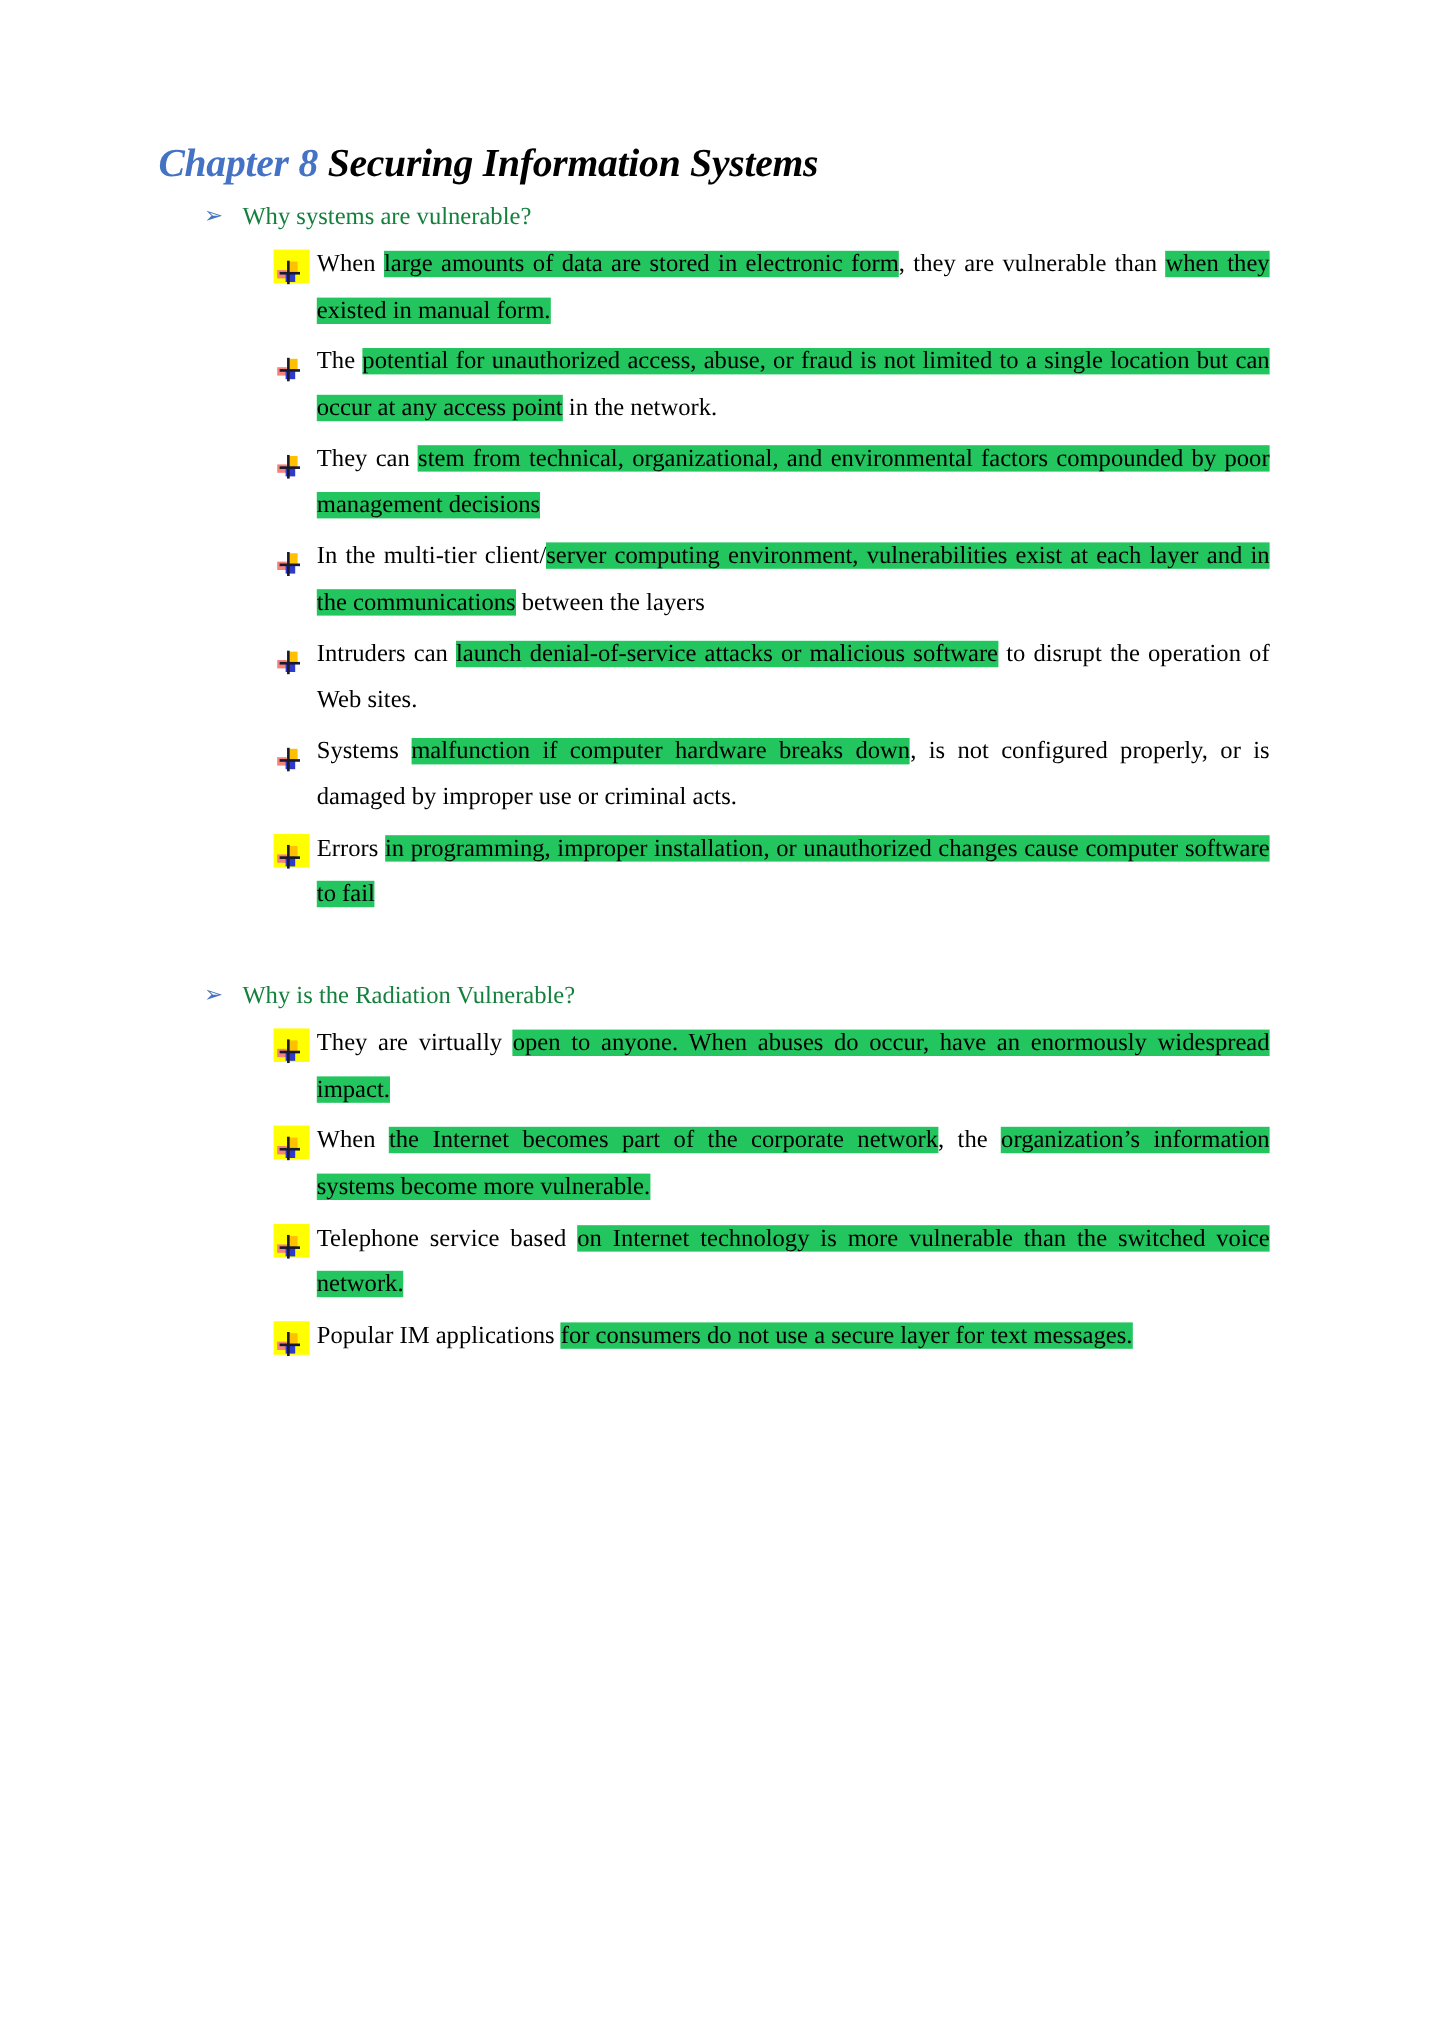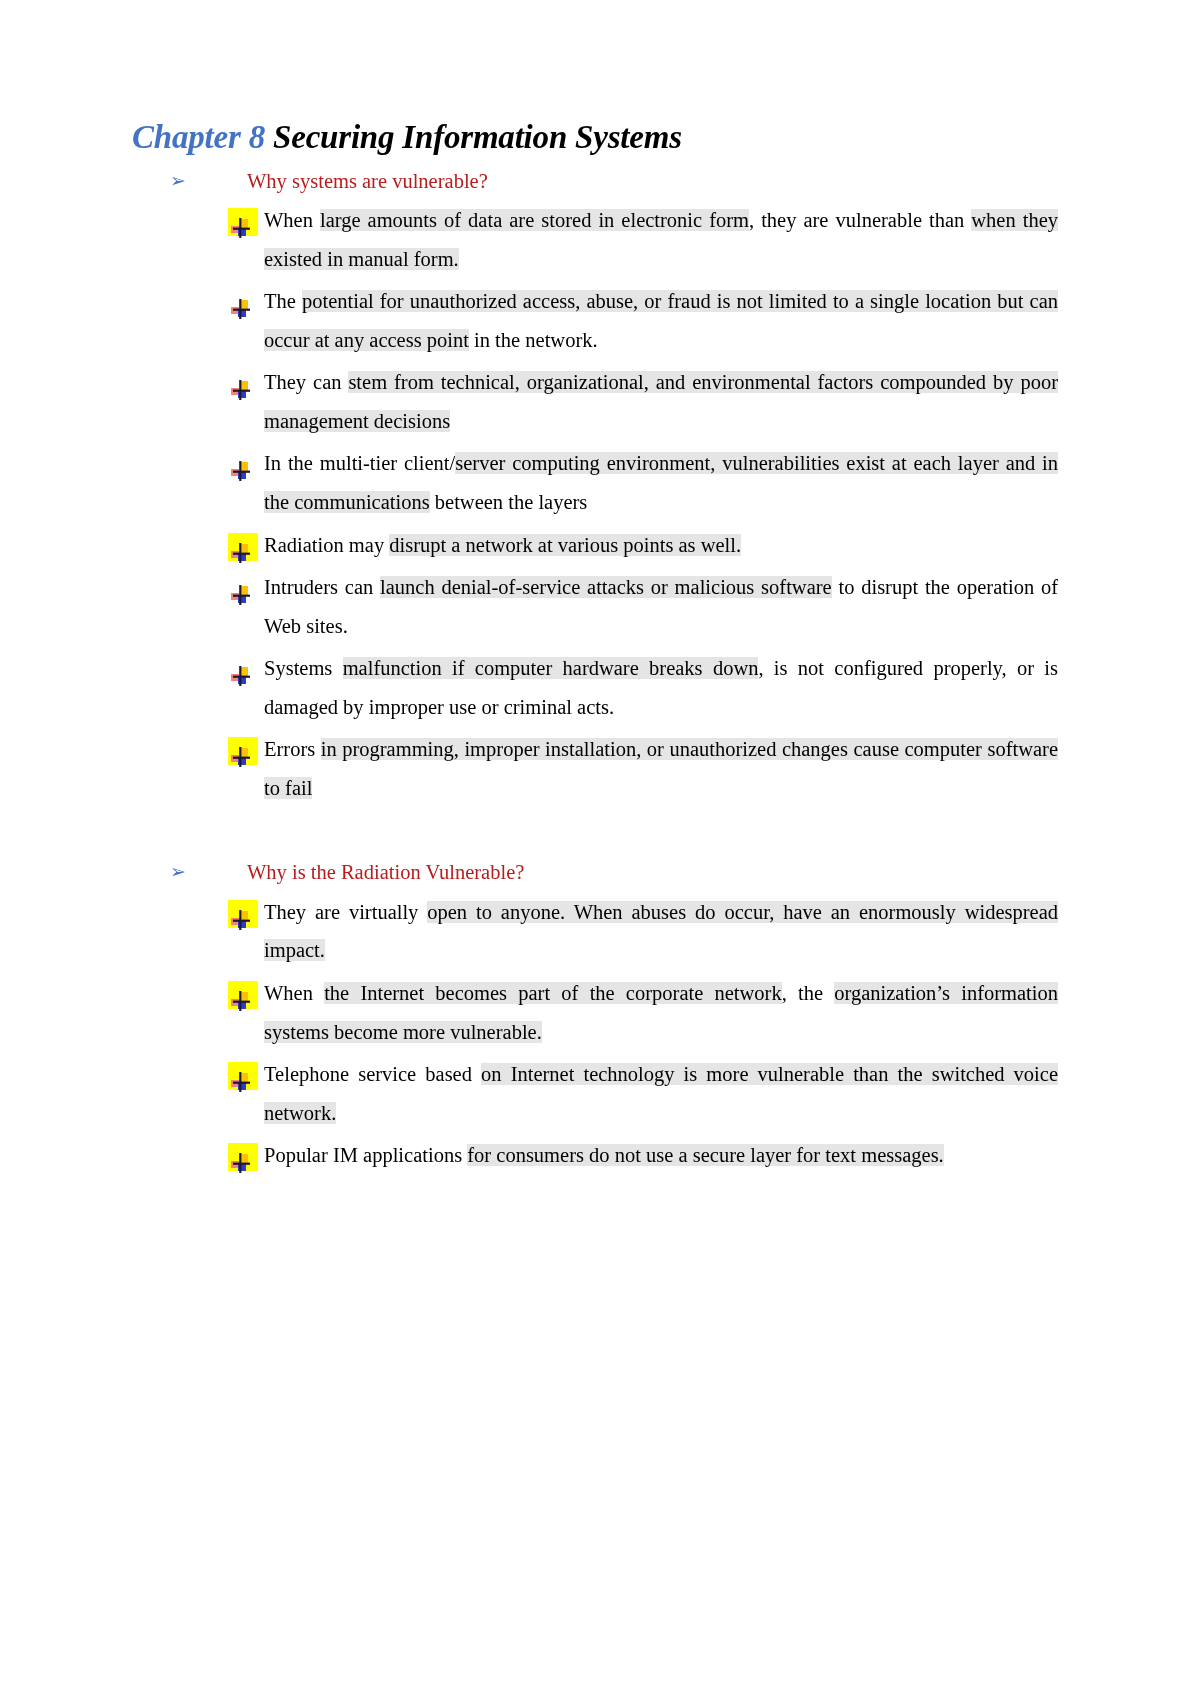--- a/index.html
+++ b/index.html
@@ -59,22 +59,21 @@
     padding-left: 38px;
   }
   .arrow-bullet {
     width: 32px;
     flex: 0 0 32px;
     color: #4472C4;
     font-size: 19px;
     line-height: 1.35;
   }
   .section-header-text {
-    color: #b91c1c;
-    margin-left: 45px;
+    color: #15803d;
   }
 
   
   .bullets {
     margin: 0;
     padding: 0 0 0 98px;
   }
   .bullet-row {
     position: relative;
     margin: 0 0 4px 0;
@@ -99,21 +98,21 @@
   .marker-pad {
     position: absolute;
     left: -2px;
     top: 7px;
     width: 30px;
     height: 28px;
     background: #FFFF00;
     z-index: 0;
   }
 
-  .hl { background-color: #e5e5e5; }
+  .hl { background-color: #22c55e; }
 </style>
 </head>
 <body>
 
 <div class="page">
 
   <h1 class="doc-title">
     <span class="chapter-part">Chapter 8</span><span class="subject-part"> Securing Information Systems</span>
   </h1>
 
@@ -146,27 +145,20 @@
                 <rect x="9.2" y="0" width="2.2" height="20" fill="#1a1a2e"></rect>
                 <rect x="3" y="9.6" width="17" height="2.2" fill="#1a1a2e"></rect>
               </svg></span><span>They   can   </span><span class="hl">stem   from    technical, organizational, and environmental factors compounded by poor management decisions</span></div>
           <div class="bullet-row"><span class="cross-marker"><svg viewBox="0 0 22 20" width="22" height="20" xmlns="http://www.w3.org/2000/svg">
                 <rect x="11" y="1" width="7" height="9" fill="#FFC000"></rect>
                 <rect x="1" y="8" width="8" height="7" fill="#F4837C"></rect>
                 <rect x="8" y="10" width="8" height="8" fill="#2F3BC8"></rect>
                 <rect x="9.2" y="0" width="2.2" height="20" fill="#1a1a2e"></rect>
                 <rect x="3" y="9.6" width="17" height="2.2" fill="#1a1a2e"></rect>
               </svg></span><span>In   the multi-tier client/</span><span class="hl">server   computing environment, vulnerabilities exist at each layer and in the communications</span><span> between the layers</span></div>
-          <div class="bullet-row"><span class="marker-pad"></span><span class="cross-marker"><svg viewBox="0 0 22 20" width="22" height="20" xmlns="http://www.w3.org/2000/svg">
-                <rect x="11" y="1" width="7" height="9" fill="#FFC000"></rect>
-                <rect x="1" y="8" width="8" height="7" fill="#F4837C"></rect>
-                <rect x="8" y="10" width="8" height="8" fill="#2F3BC8"></rect>
-                <rect x="9.2" y="0" width="2.2" height="20" fill="#1a1a2e"></rect>
-                <rect x="3" y="9.6" width="17" height="2.2" fill="#1a1a2e"></rect>
-              </svg></span><span>Radiation may </span><span class="hl">disrupt a network at various points as well.</span></div>
           <div class="bullet-row"><span class="cross-marker"><svg viewBox="0 0 22 20" width="22" height="20" xmlns="http://www.w3.org/2000/svg">
                 <rect x="11" y="1" width="7" height="9" fill="#FFC000"></rect>
                 <rect x="1" y="8" width="8" height="7" fill="#F4837C"></rect>
                 <rect x="8" y="10" width="8" height="8" fill="#2F3BC8"></rect>
                 <rect x="9.2" y="0" width="2.2" height="20" fill="#1a1a2e"></rect>
                 <rect x="3" y="9.6" width="17" height="2.2" fill="#1a1a2e"></rect>
               </svg></span><span>Intruders can </span><span class="hl">launch denial-of-service attacks or malicious software</span><span> to disrupt the operation of Web sites.</span></div>
           <div class="bullet-row"><span class="cross-marker"><svg viewBox="0 0 22 20" width="22" height="20" xmlns="http://www.w3.org/2000/svg">
                 <rect x="11" y="1" width="7" height="9" fill="#FFC000"></rect>
                 <rect x="1" y="8" width="8" height="7" fill="#F4837C"></rect>

